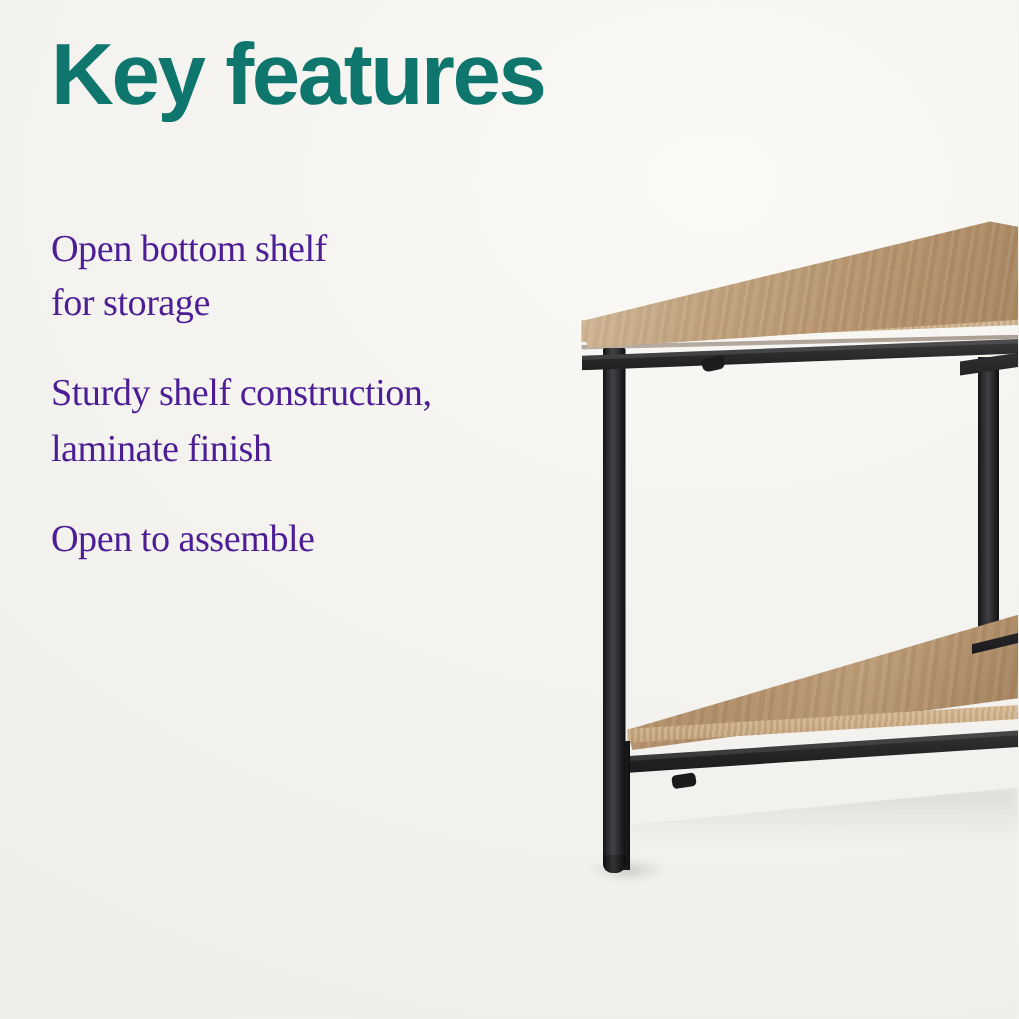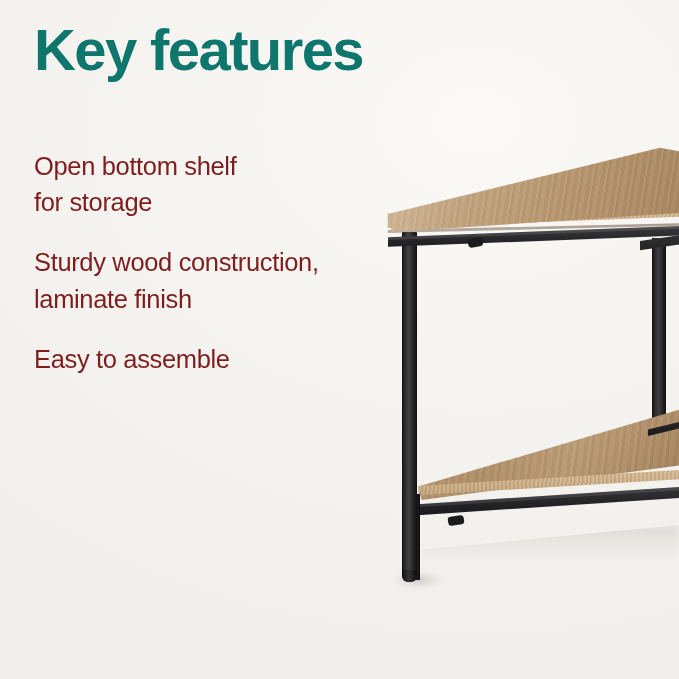--- a/index.html
+++ b/index.html
@@ -41,25 +41,26 @@
   .feature-list {
     position:absolute;
     left:0; top:148px;
     width:360px;
     list-style:none;
   }
 
   .feature-item {
     font-size:25.5px;
     font-weight:normal;
-    color:#7f1d1d;
+    color:#4c1d95;
     line-height:1.42;
     letter-spacing:-0.35px;
     margin-bottom:24px;
     white-space:pre-line;
+    font-family:Liberation Serif, serif;
   }
   .feature-item:last-child { margin-bottom:0; }
 
   
   .photo {
     position:absolute;
     left:0; top:0;
     width:679px; height:679px;
     z-index:10;
   }
@@ -328,19 +329,19 @@
     <div class="top-surface"></div>
     <div class="top-surface-sheen"></div>
   </div>
 
   <div class="text-col">
     <h1 class="page-title">Key features</h1>
 
     <ul class="feature-list">
       <li class="feature-item">Open bottom shelf
 for storage</li>
-      <li class="feature-item">Sturdy wood construction,
+      <li class="feature-item">Sturdy shelf construction,
 laminate finish</li>
-      <li class="feature-item">Easy to assemble</li>
+      <li class="feature-item">Open to assemble</li>
     </ul>
   </div>
 
 </div>
 
 </body></html>

